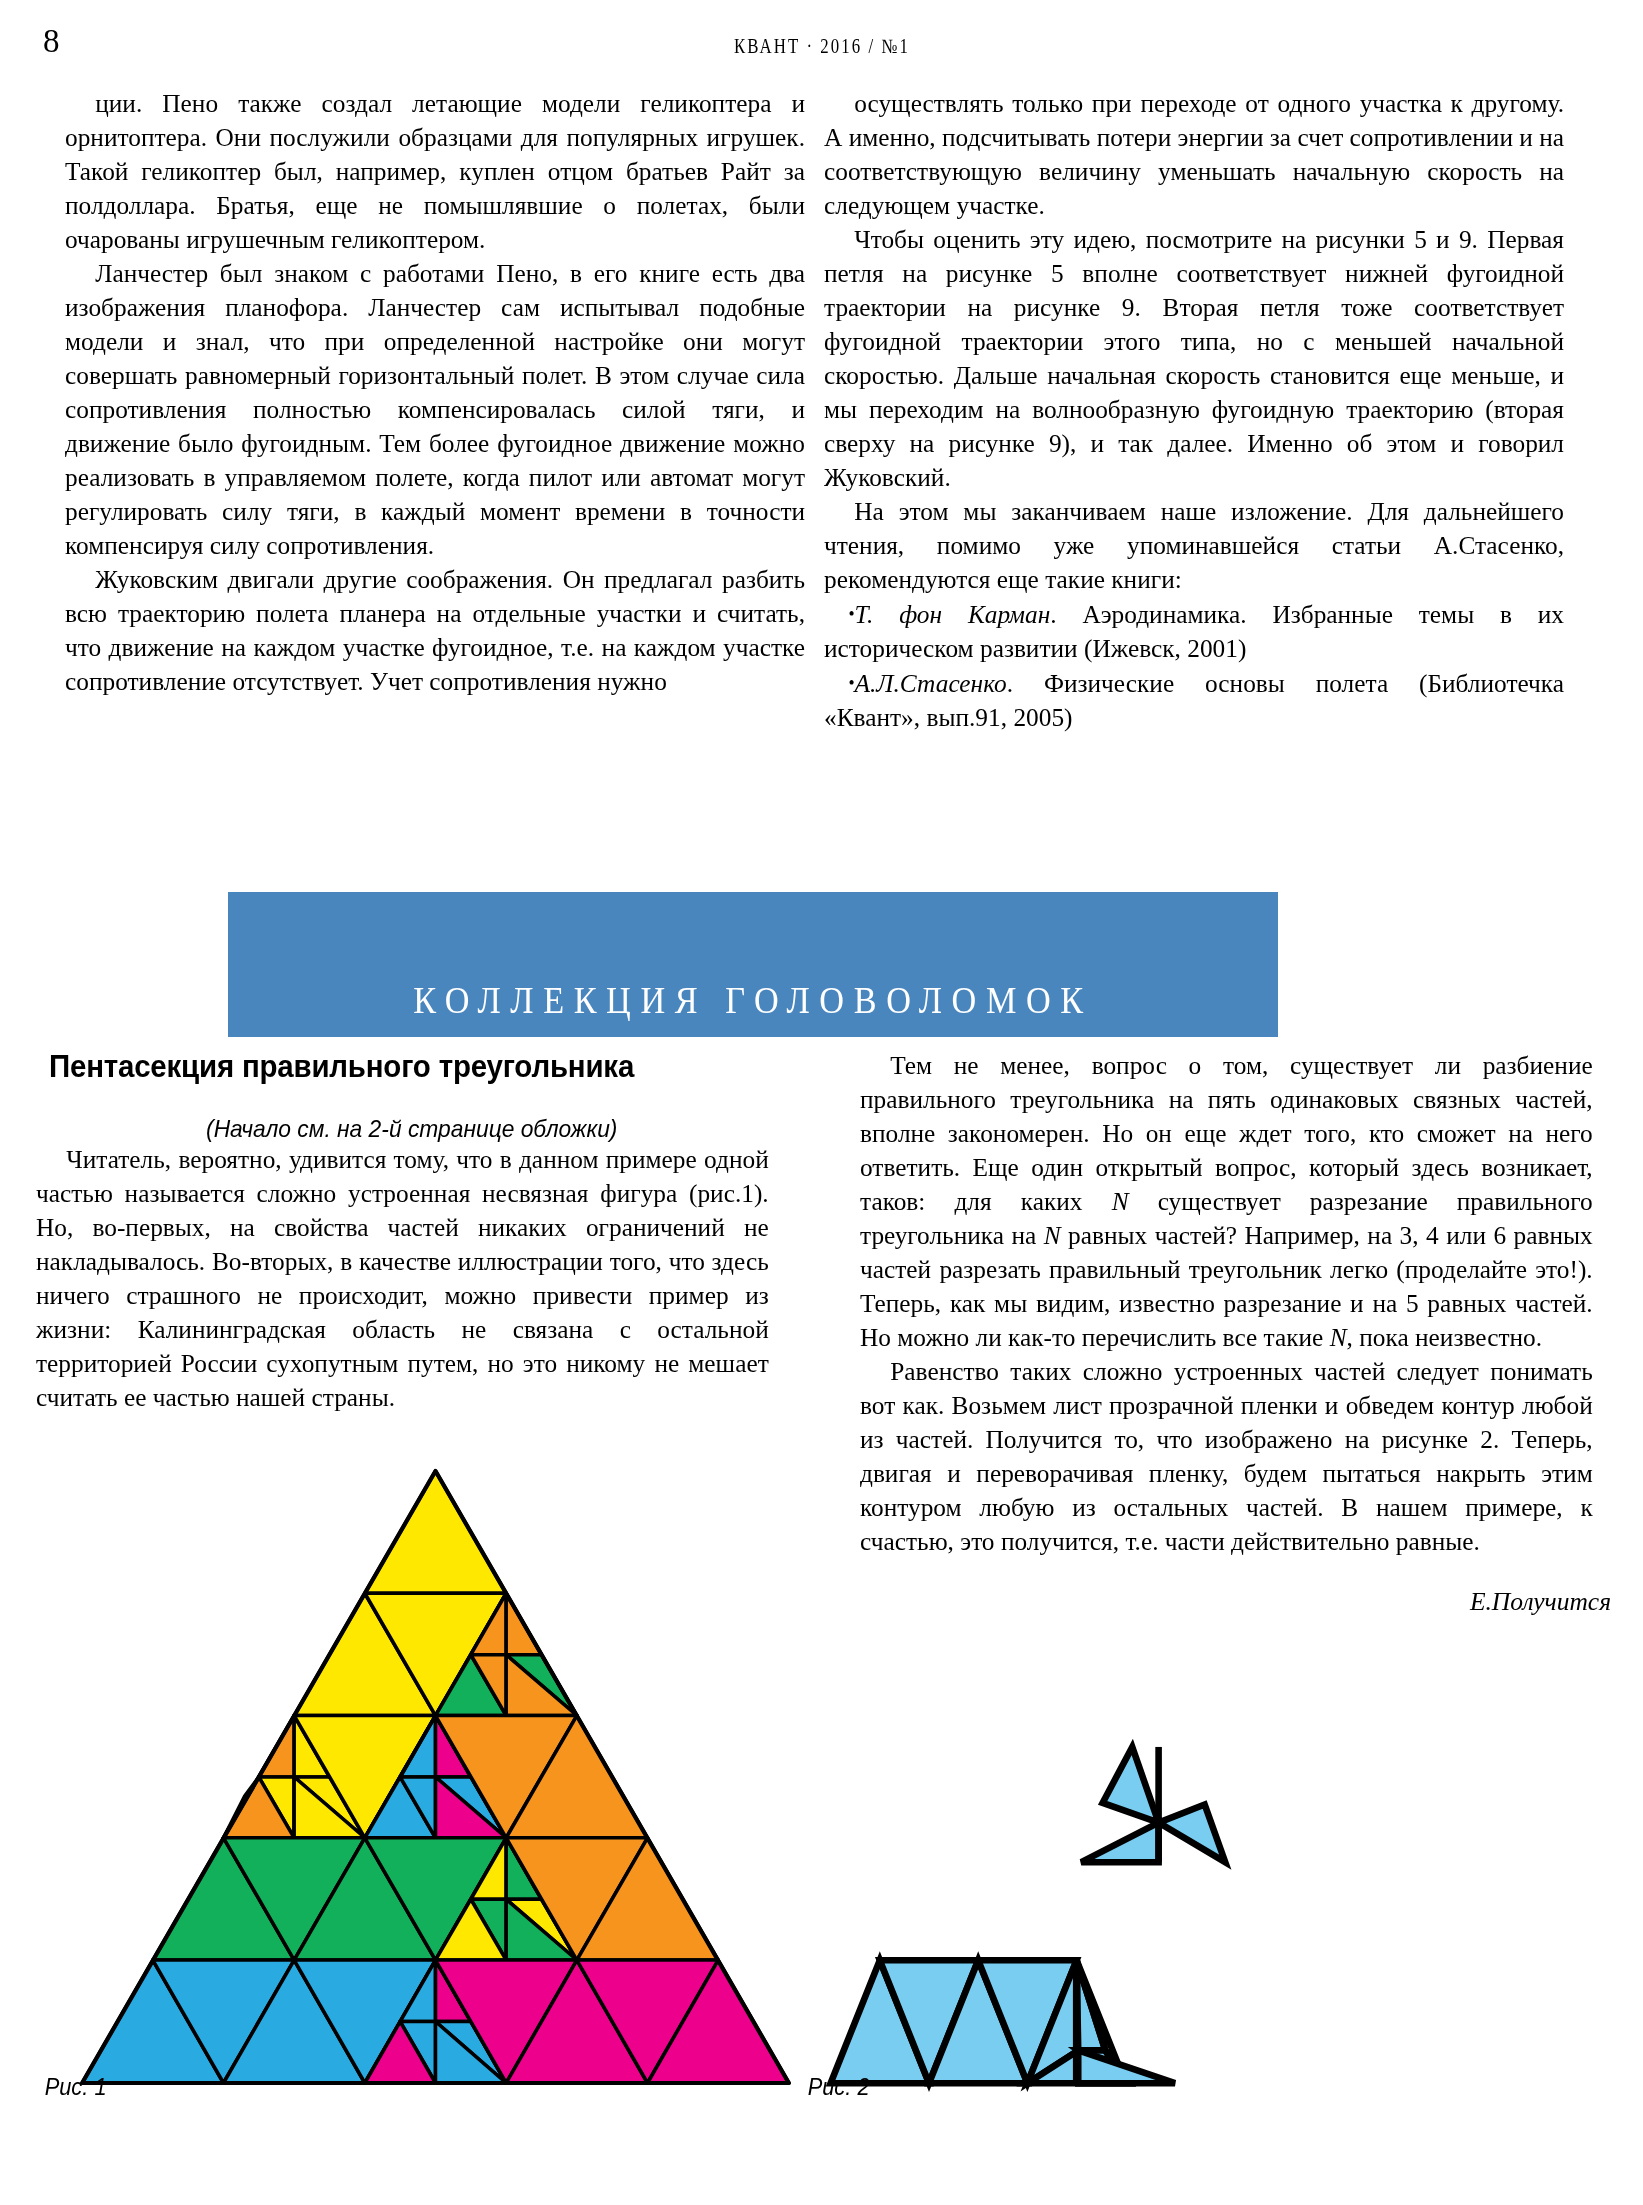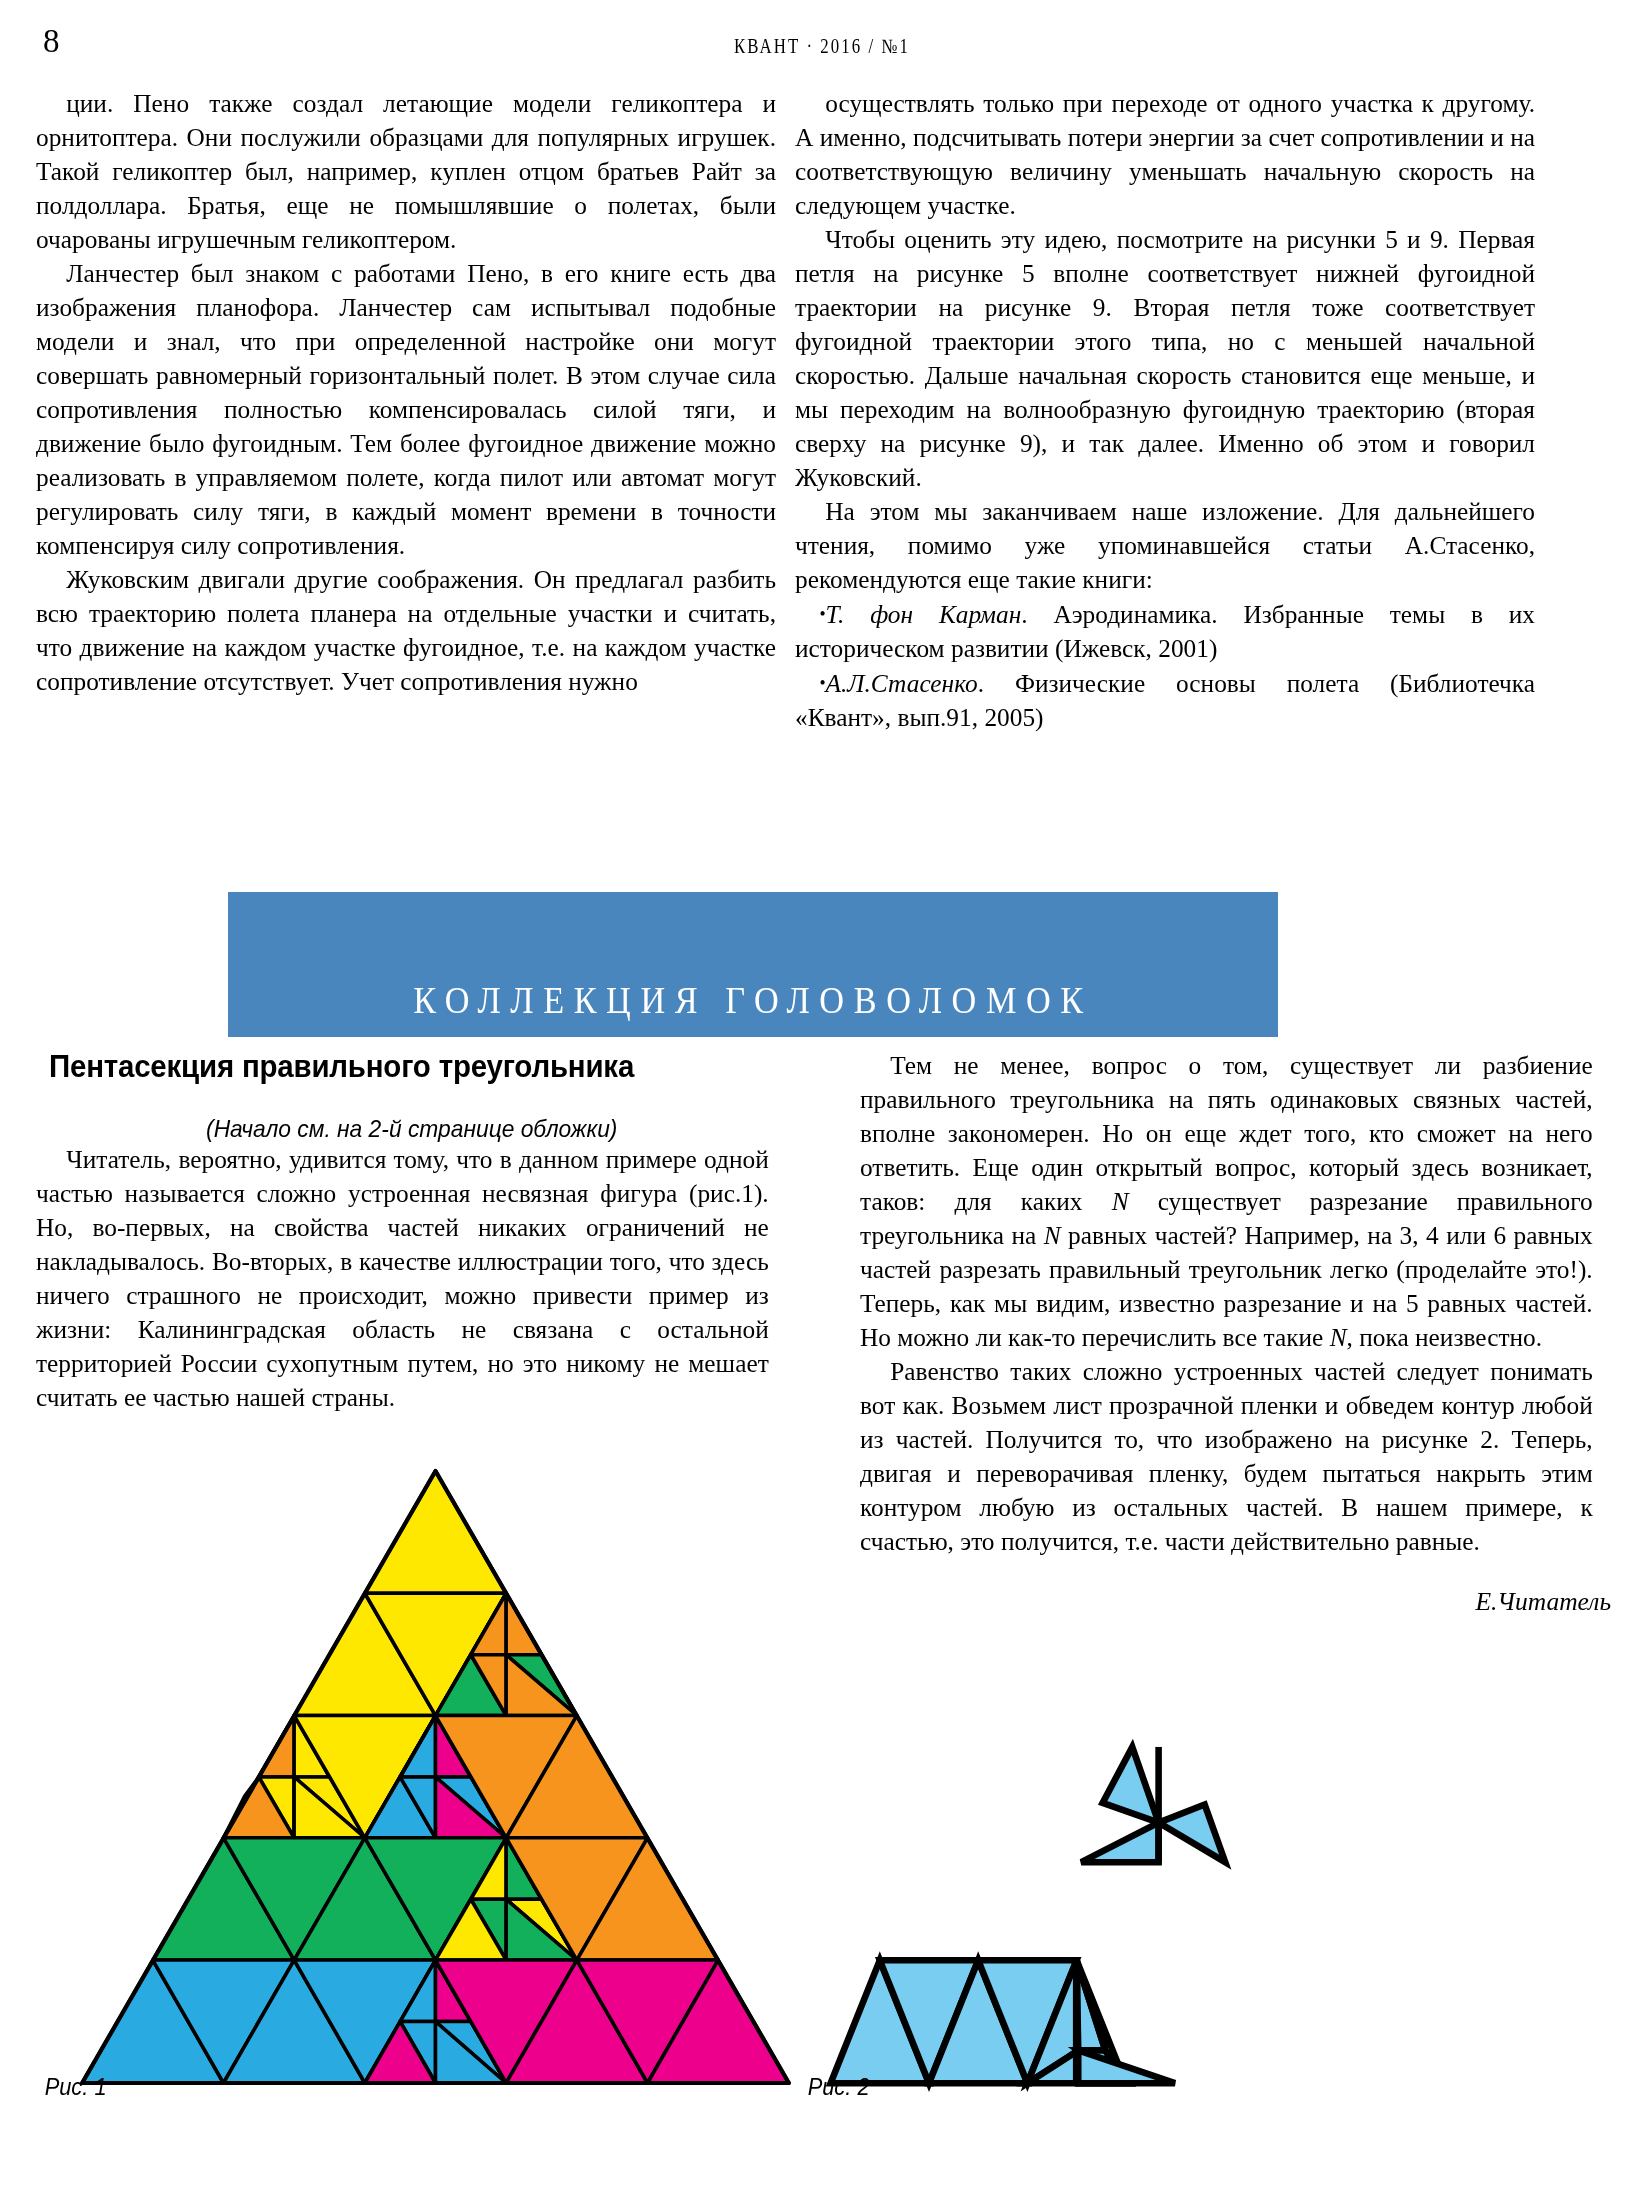--- a/index.html
+++ b/index.html
@@ -19,21 +19,21 @@
     position:absolute;left:0;right:0;top:35px;
     text-align:center;
     font-family:"Liberation Serif",serif;
     font-size:20.5px;letter-spacing:2.5px;
     transform:scaleX(.82);
   }
 
   
   .cols{
     position:absolute;left:36px;top:87px;width:1575px;
-    display:flex;
+    display:flex;justify-content:center;
   }
   .col{width:759px;}
   p.body{
     margin:0;
     font-size:26px;
     line-height:34px;
     text-align:justify;
     text-indent:31px;
     font-family:"Liberation Serif",serif;
     transform:scaleX(.975);transform-origin:left top;
@@ -126,21 +126,21 @@
 
   <div class="puzzle">
     <div class="col">
       <h2 class="puz-title">Пентасекция правильного треугольника</h2>
       <div class="puz-sub">(Начало см. на 2-й странице обложки)</div>
       <p class="body puz-body">Читатель, вероятно, удивится тому, что в данном примере одной частью называется сложно устроенная несвязная фигура (рис.1). Но, во-первых, на свойства частей никаких ограничений не накладывалось. Во-вторых, в качестве иллюстрации того, что здесь ничего страшного не происходит, можно привести пример из жизни: Калининградская область не связана с остальной территорией России сухопутным путем, но это никому не мешает считать ее частью нашей страны.</p>
     </div>
     <div class="col">
       <p class="body"><span>Тем не менее, вопрос о том, существует ли разбиение правильного треугольника на пять одинаковых связных частей, вполне закономерен. Но он еще ждет того, кто сможет на него ответить. Еще один открытый вопрос, который здесь возникает, таков: для каких </span><span class="it">N</span><span> существует разрезание правильного треугольника на </span><span class="it">N</span><span> равных частей? Например, на 3, 4 или 6 равных частей разрезать правильный треугольник легко (проделайте это!). Теперь, как мы видим, известно разрезание и на 5 равных частей. Но можно ли как-то перечислить все такие </span><span class="it">N</span><span>, пока неизвестно.</span></p>
       <p class="body">Равенство таких сложно устроенных частей следует понимать вот как. Возьмем лист прозрачной пленки и обведем контур любой из частей. Получится то, что изображено на рисунке 2. Теперь, двигая и переворачивая пленку, будем пытаться накрыть этим контуром любую из остальных частей. В нашем примере, к счастью, это получится, т.е. части действительно равные.</p>
-      <p class="byline">Е.Читатель</p>
+      <p class="byline">Е.Получится</p>
     </div>
   </div>
 
   <div class="fig1">
     <svg viewBox="0 0 1000 866" width="707" height="612">
       <g stroke="#000" stroke-width="5" stroke-linejoin="round">
 
         <polygon points="500,0 400,173 600,173" fill="#ffe800"></polygon>
 
         <polygon points="400,173 300,346 500,346" fill="#ffe800"></polygon>

